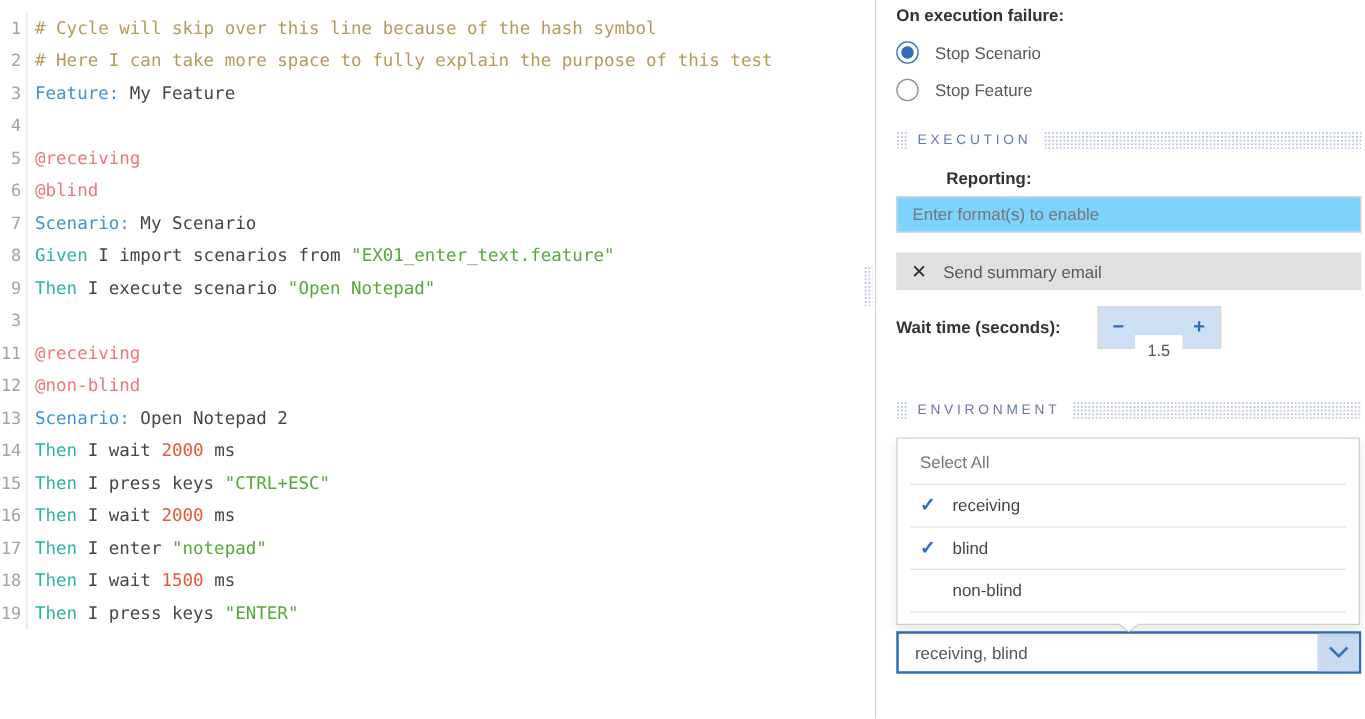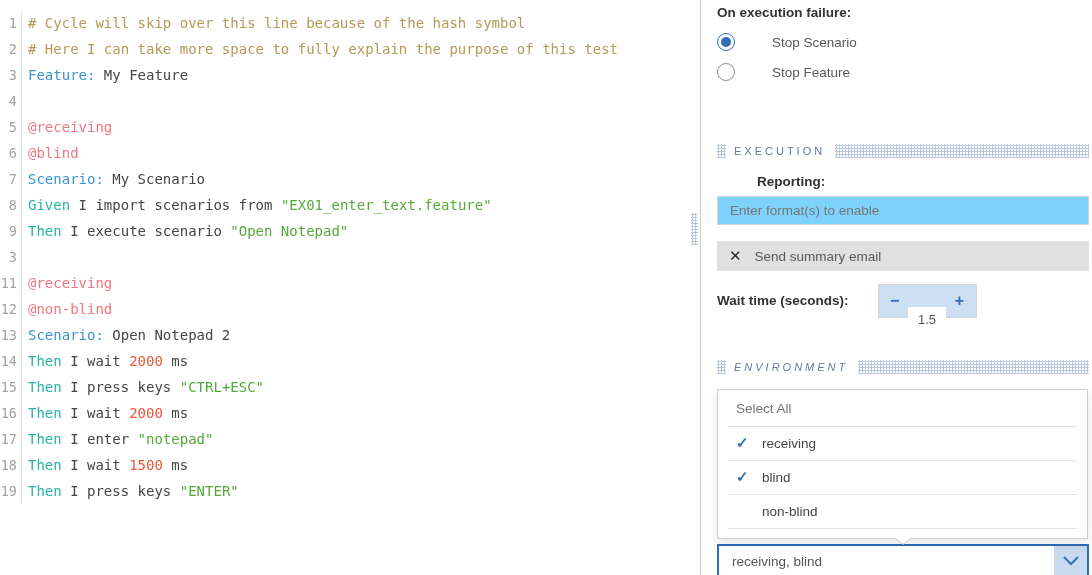--- a/index.html
+++ b/index.html
@@ -56,41 +56,40 @@
     flex: 0 0 auto;
   }
   .panel-label {
     font-size: 13.5px; font-weight: bold; color: #333333;
     height: 18px; line-height: 18px;
   }
   .radio-row {
     display: flex; align-items: center;
     height: 20px; margin-top: 10px;
     cursor: default;
-    gap: 24px;
   }
   .radio-row:first-of-type { margin-top: 9px; }
   .radio {
     width: 18px; height: 18px; border-radius: 50%;
     border: 1px solid #8f8f8f; background: #fff;
     display: inline-block; position: relative;
     flex: 0 0 auto;
   }
   .radio.checked { border-color: #2f6db8; }
   .radio.checked::after {
     content: ""; position: absolute; left: 3px; top: 3px; right: 3px; bottom: 3px;
     border-radius: 50%; background: #2f6db8;
   }
   .radio-label { margin-left: 13px; font-size: 13.5px; color: #595959; }
 
   .section {
     display: flex; align-items: center;
-    height: 14px; margin-top: 62px;
-  }
-  .section.env { margin-top: 42px; font-style: italic; }
+    height: 14px; margin-top: 23px;
+  }
+  .section.env { margin-top: 42px; }
   .dotsq, .dotbar {
     height: 14px;
     background-image: radial-gradient(circle, #b9c7e2 1px, rgba(0,0,0,0) 1.1px);
     background-size: 3px 3px;
   }
   .dotsq { width: 9px; flex: 0 0 auto; }
   .dotbar { flex: 1 1 auto; }
   .section-label {
     font-size: 11px; letter-spacing: 3px; color: #5f7ba6;
     margin: 0 10px 0 8px; white-space: nowrap;

